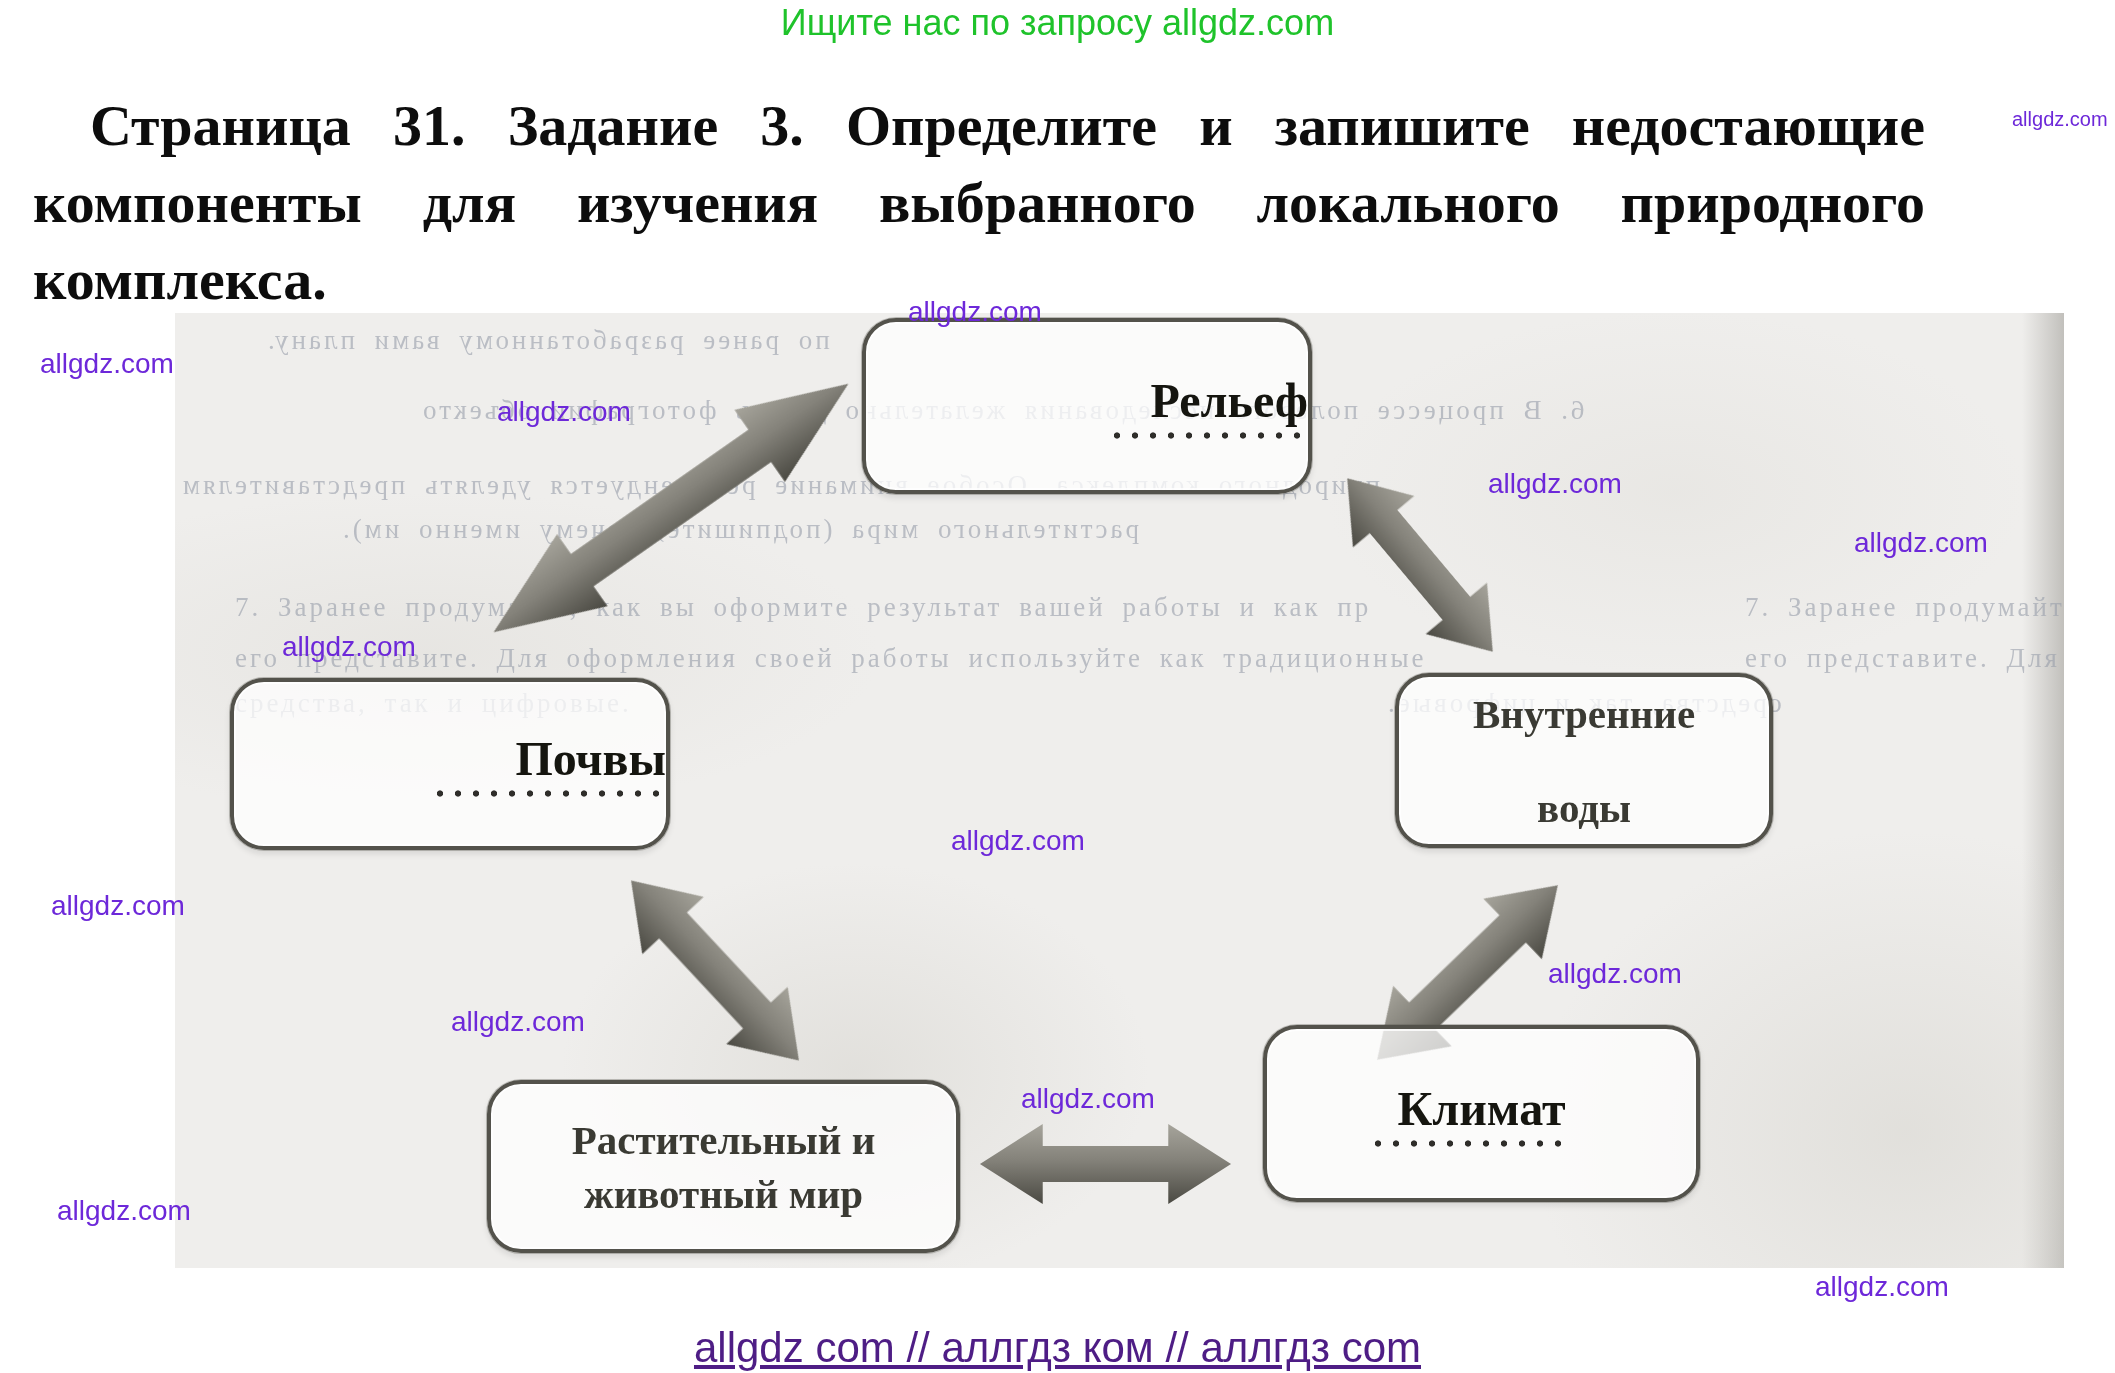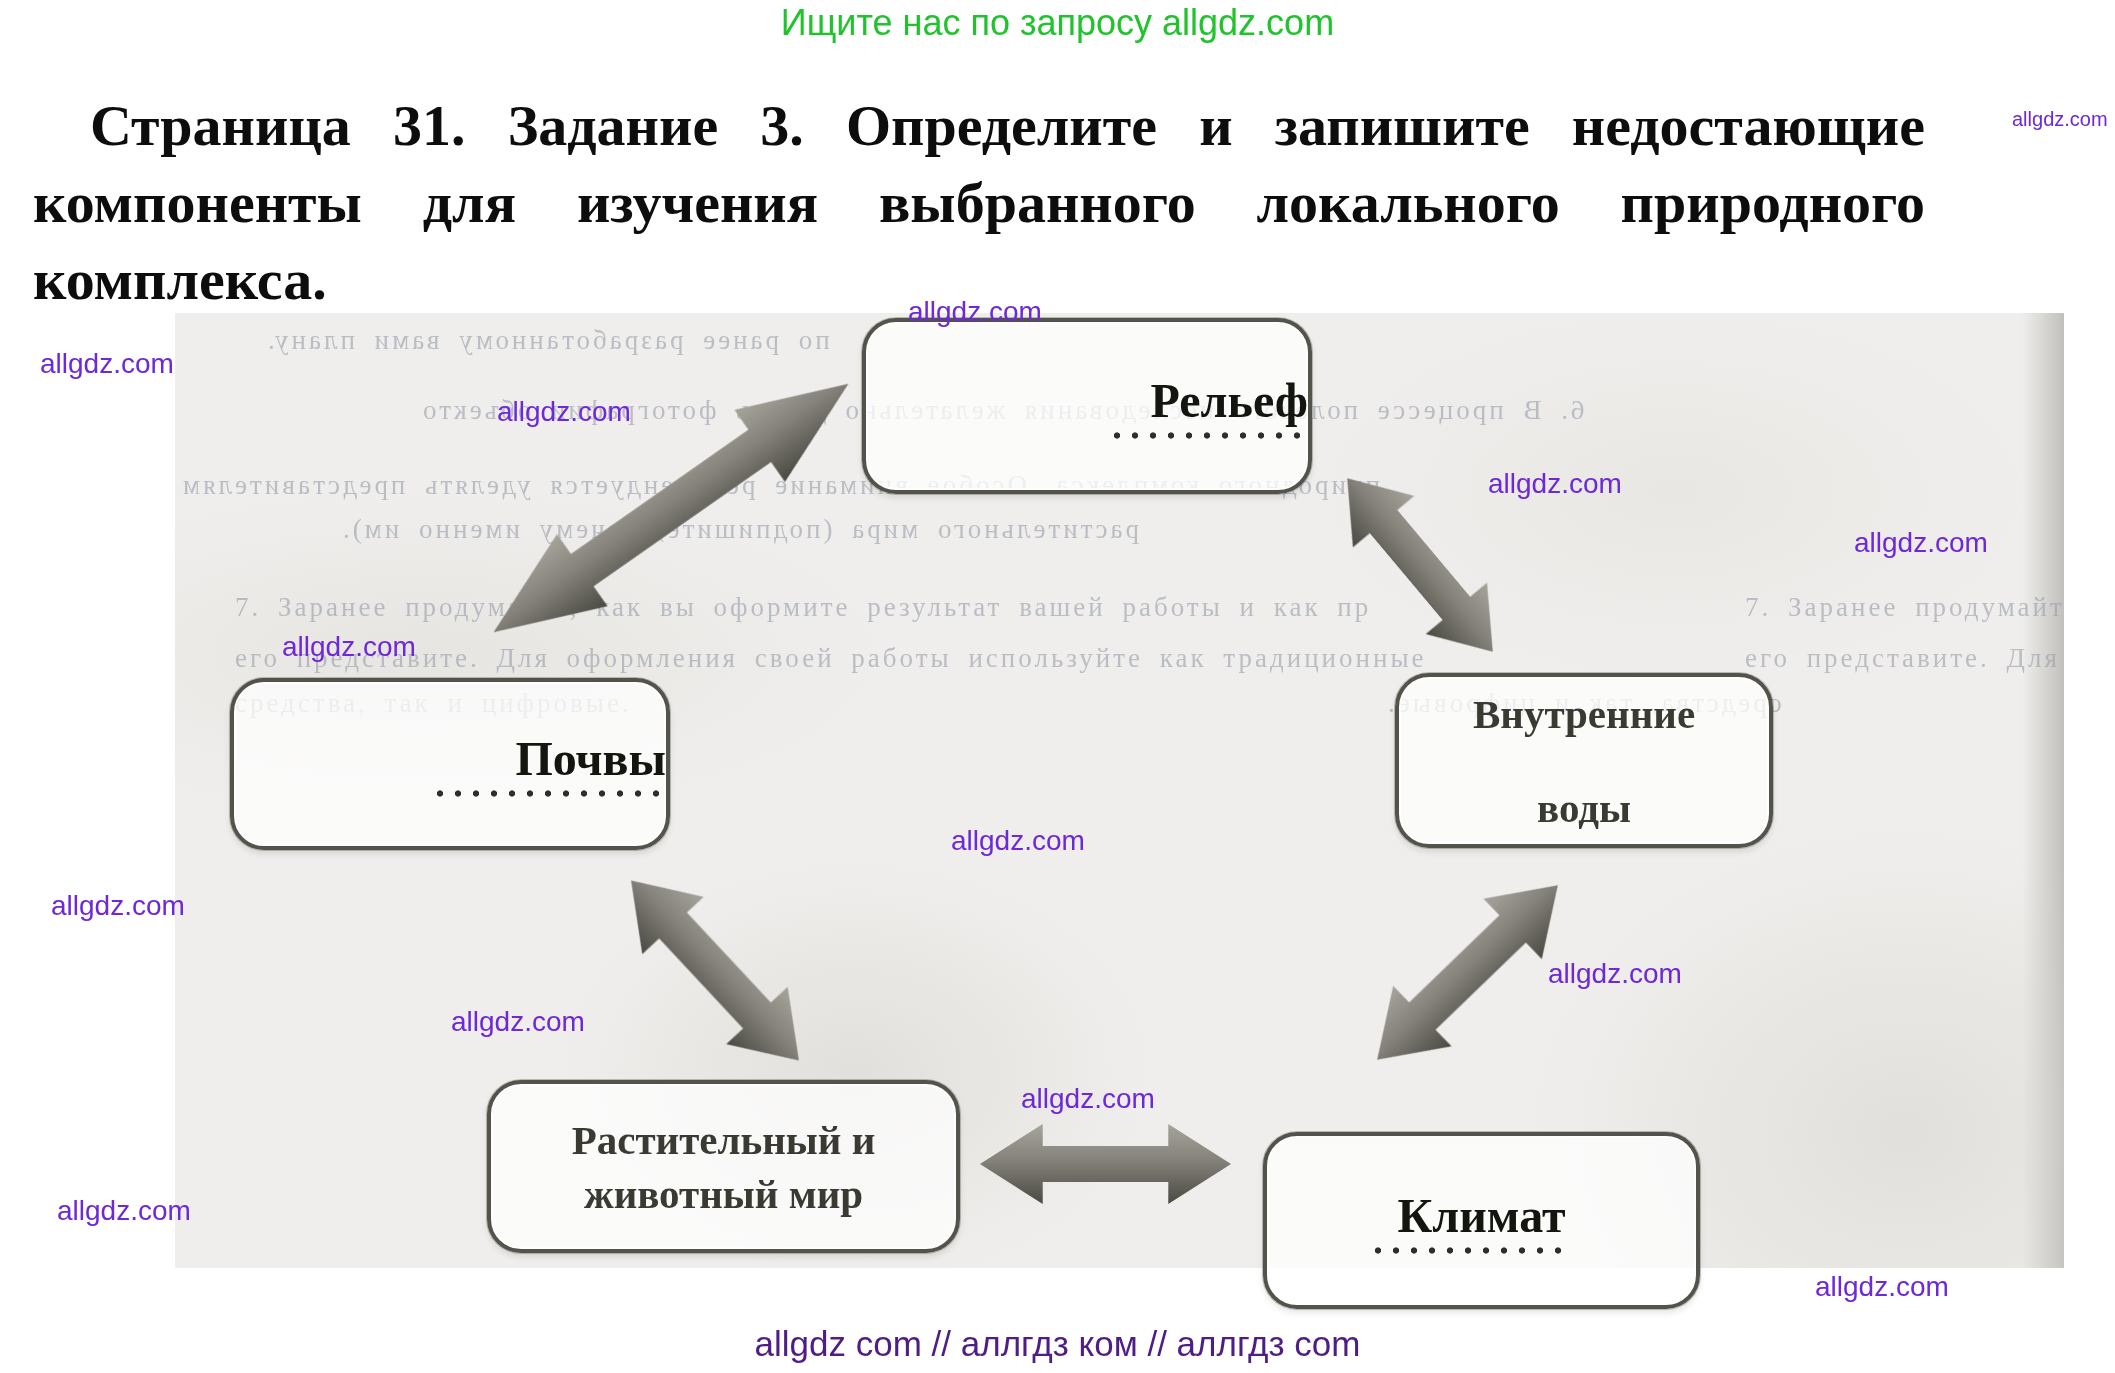--- a/index.html
+++ b/index.html
@@ -47,21 +47,21 @@
   .arrow{position:absolute;filter:blur(.45px);}
   .arrow svg{display:block;width:100%;height:100%;}
 
   
   .wm{position:absolute;font-family:Liberation Sans, sans-serif;font-size:28px;color:#6d28d9;
       white-space:nowrap;z-index:6;}
   .wm-small{font-size:20px;}
 
   
   .footer{position:absolute;left:0;top:1324px;width:100%;text-align:center;
-          font-family:"Liberation Sans",sans-serif;font-size:35px;color:#4e1d85;}
+          font-family:"Liberation Sans",sans-serif;font-size:42px;color:#4e1d85;text-decoration:underline;}
 </style>
 </head>
 <body>
 
 <div class="page">
 
   <div class="promo">Ищите нас по запросу allgdz.com</div>
 
   <div class="h-line h-just h1">
       <span>Страница</span>
@@ -145,21 +145,21 @@
   <div class="node printed" style="left:1395px;top:673px;width:378px;height:175px;gap:40px;">
     <span class="node-label">Внутренние</span>
     <span class="node-label">воды</span>
   </div>
 
   <div class="node printed" style="left:487px;top:1080px;width:473px;height:173px;">
     <span class="node-label">Растительный и</span>
     <span class="node-label">животный мир</span>
   </div>
 
-  <div class="node answer" style="left:1263px;top:1132px;width:437px;height:177px;">
+  <div class="node answer" style="left:1263px;top:1025px;width:437px;height:177px;">
     <span class="node-label">Климат</span>
     <div class="dots" style="width:200px;margin-left:-25px;"></div>
   </div>
 
   <div class="wm" style="left:40px;top:348px;">allgdz.com</div>
   <div class="wm" style="left:497px;top:396px;">allgdz.com</div>
   <div class="wm" style="left:908px;top:296px;">allgdz.com</div>
   <div class="wm" style="left:1488px;top:468px;">allgdz.com</div>
   <div class="wm" style="left:1854px;top:527px;">allgdz.com</div>
   <div class="wm" style="left:282px;top:631px;">allgdz.com</div>

